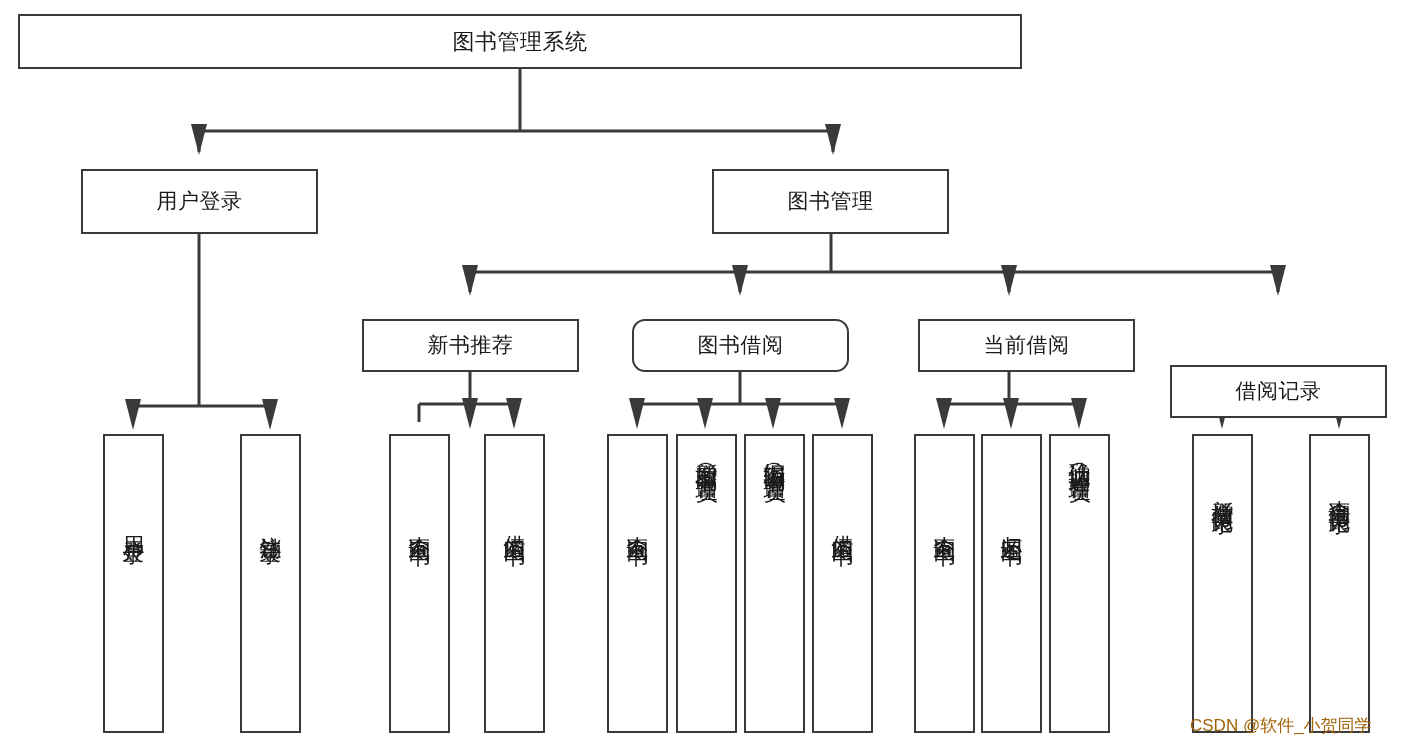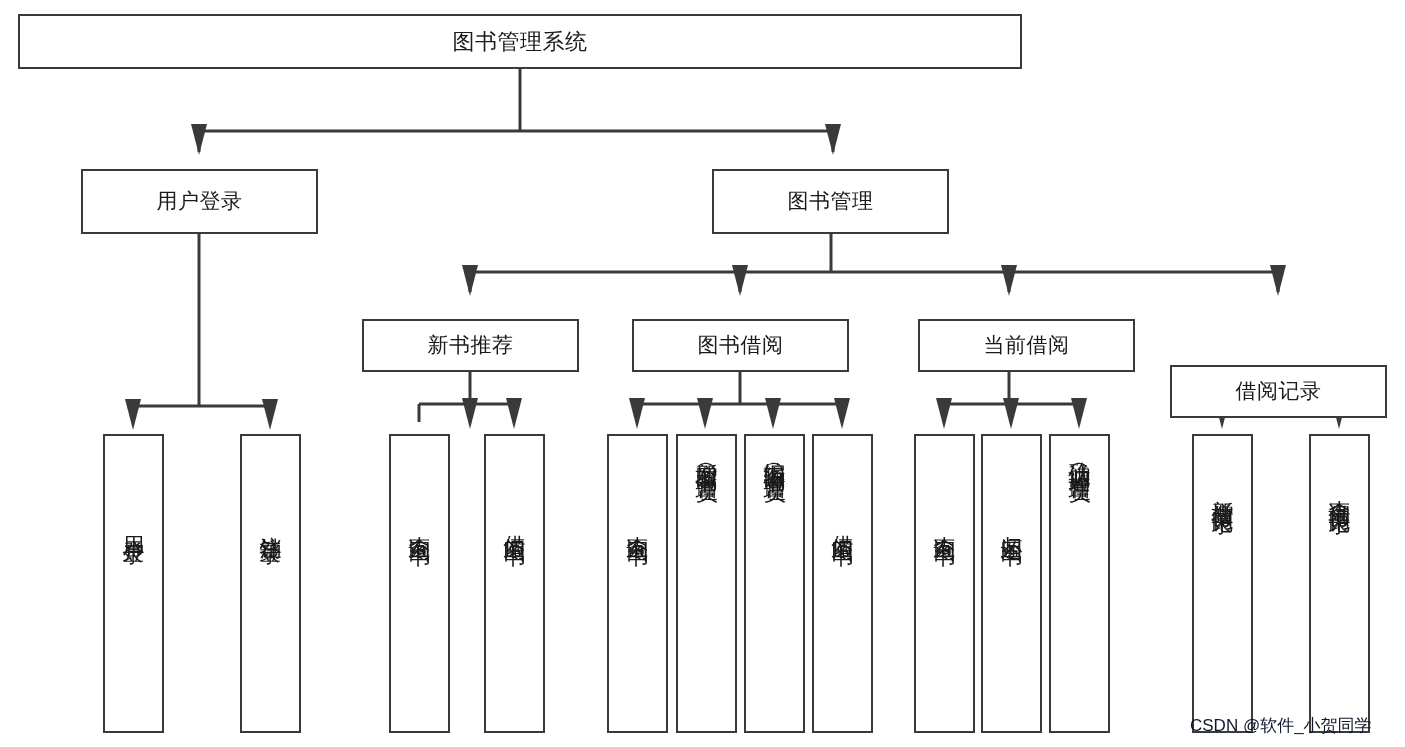--- a/index.html
+++ b/index.html
@@ -58,21 +58,21 @@
     line-height: 1;
   }
   .node.root .label {
     font-size: 22px;
   }
   .watermark {
     position: absolute;
     left: 1190px;
     top: 714px;
     font-size: 17px;
-    color: #0f172a;
+    color: #a16207;
     white-space: nowrap;
     z-index: 3;
   }
 </style>
 </head>
 <body>
 
 <div id="canvas">
 
   <svg id="wires" viewBox="0 0 1405 747" width="1405" height="747">
@@ -162,21 +162,21 @@
   </div>
 
   <div class="node horiz" style="left:712px; top:169px; width:237px; height:65px;">
     <span class="label">图书管理</span>
   </div>
 
   <div class="node horiz" style="left:362px; top:319px; width:217px; height:53px;">
     <span class="label">新书推荐</span>
   </div>
 
-  <div class="node horiz" style="left:632px; top:319px; width:217px; height:53px;">
+  <div class="node horiz" style="left:632px; top:319px; width:217px; height:53px;border-radius:13px;">
     <span class="label">图书借阅</span>
   </div>
 
   <div class="node horiz" style="left:901px; top:319px; width:217px; height:53px;margin-left:17px;">
     <span class="label">当前借阅</span>
   </div>
 
   <div class="node horiz" style="left:1170px; top:319px; width:217px; height:53px;margin-top:46px;">
     <span class="label">借阅记录</span>
   </div>

